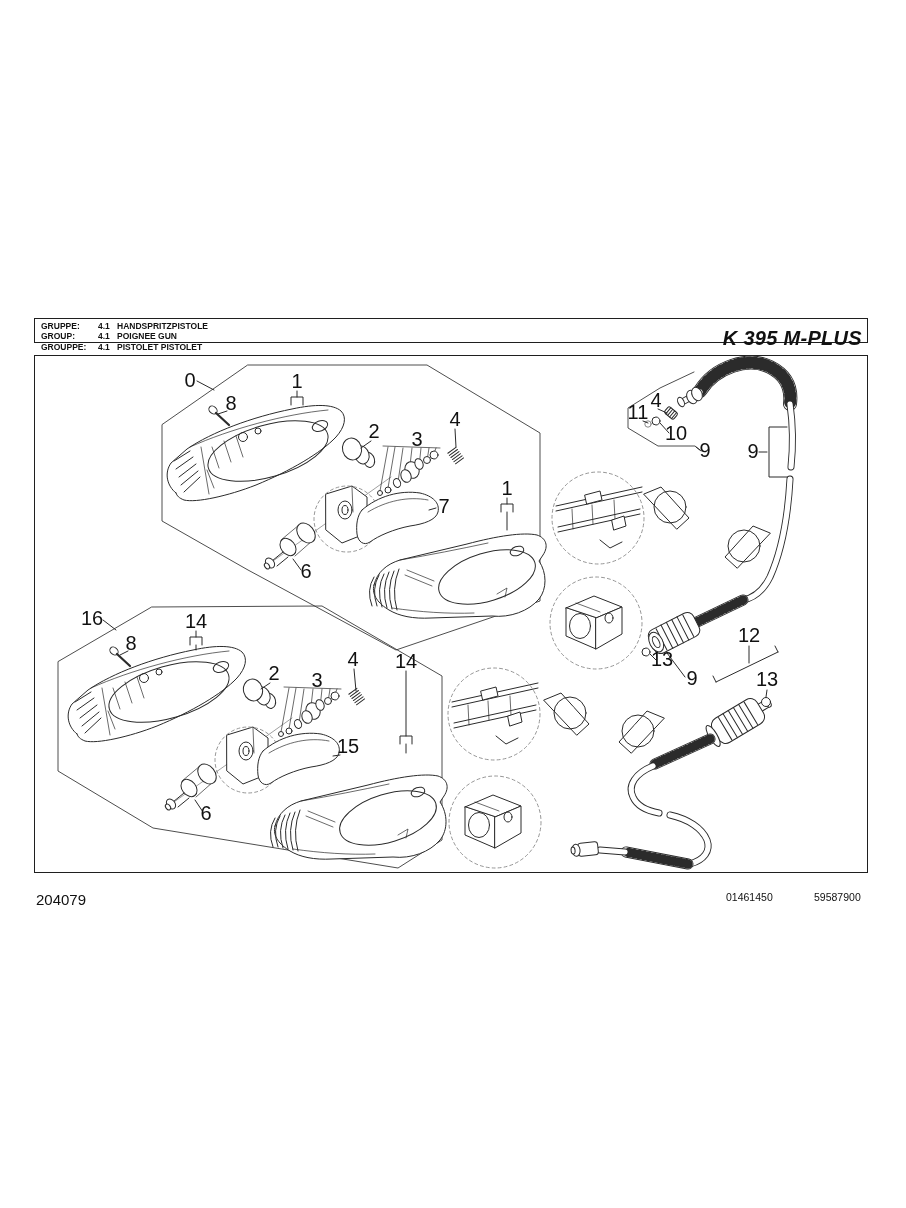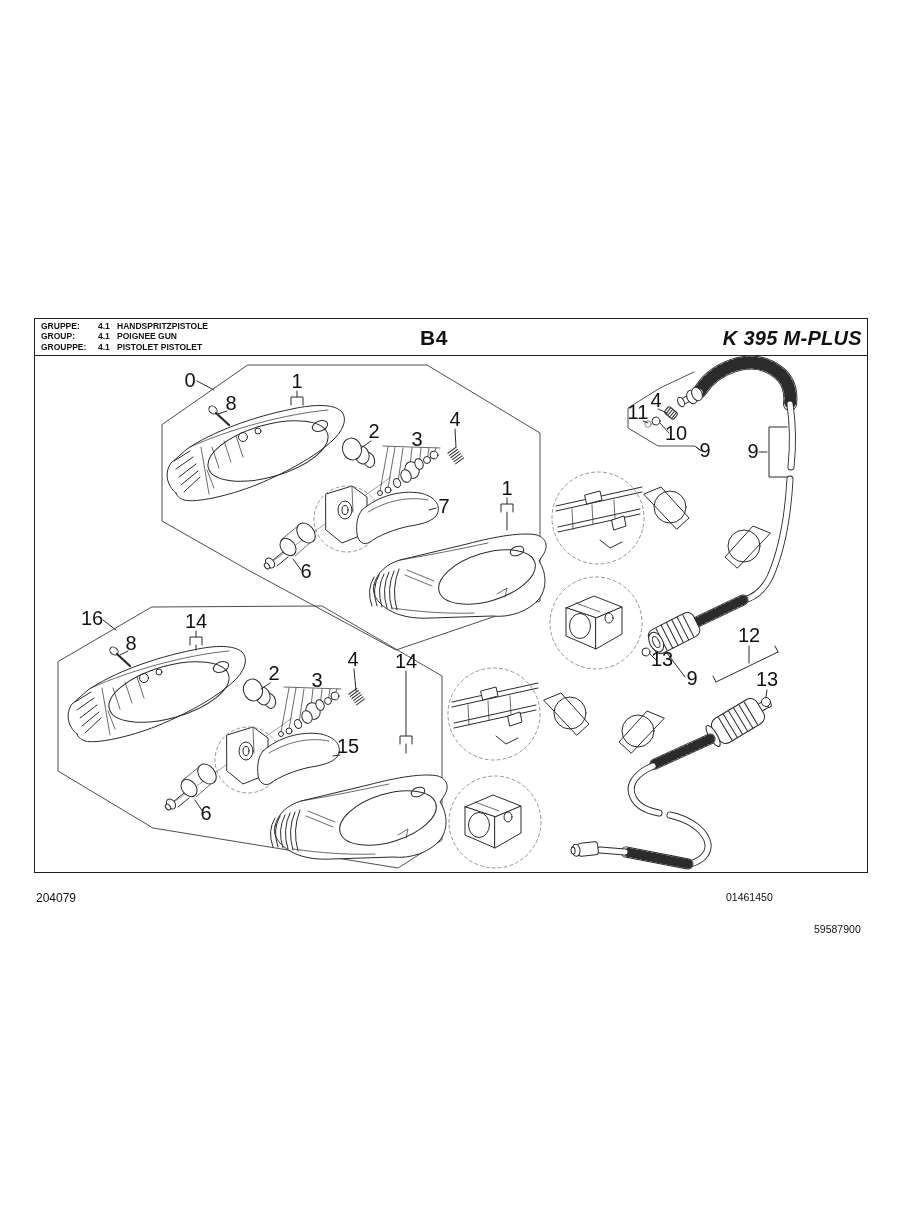--- a/index.html
+++ b/index.html
@@ -1,34 +1,34 @@
 <!DOCTYPE html>
 <html><head>
 <meta charset="utf-8">
 <style>
   html,body{margin:0;padding:0;background:#fff;}
   .page{position:relative;width:906px;height:1208px;background:#fff;overflow:hidden;
         font-family:"Liberation Sans",sans-serif;color:#111;}
-  .hdr-box{position:absolute;left:34px;top:318px;width:834px;height:38px;
+  .hdr-box{position:absolute;left:34px;top:318px;width:834px;height:25px;
            border:1px solid #1f1f1f;box-sizing:border-box;}
   .hdr-rows{position:absolute;left:6px;top:2px;}
   .hdr-row{display:flex;font-size:8.5px;font-weight:bold;line-height:10.3px;white-space:nowrap;}
   .hdr-col-label{width:57px;}
   .hdr-col-num{width:19px;}
   .page-code{position:absolute;left:34px;top:326px;width:800px;text-align:center;
              font-size:21px;font-weight:bold;letter-spacing:.5px;}
   .model{position:absolute;right:44px;top:327px;font-size:20px;font-weight:bold;letter-spacing:.3px;font-style:italic;}
   .main-box{position:absolute;left:34px;top:355px;width:834px;height:518px;
             border:1px solid #1f1f1f;box-sizing:border-box;}
   .ftr-box{position:absolute;left:34px;top:872px;width:834px;height:17px;
            border:1px solid #1f1f1f;box-sizing:border-box;text-align:center;
            font-size:9.5px;line-height:15px;}
-  .doc-left{position:absolute;left:36px;top:891px;font-size:12px;}
+  .doc-left{position:absolute;left:36px;top:891px;font-size:15px;}
   .doc-mid{position:absolute;left:726px;top:891px;font-size:10.5px;}
-  .doc-right{position:absolute;left:814px;top:891px;font-size:10.5px;margin-top:32px;}
+  .doc-right{position:absolute;left:814px;top:891px;font-size:10.5px;}
   svg.diagram{position:absolute;left:0;top:0;width:906px;height:1208px;}
   svg .ln, svg path, svg line, svg ellipse, svg circle, svg polyline, svg polygon, svg rect
       {stroke:#2b2b2b;stroke-width:1;fill:none;stroke-linecap:round;stroke-linejoin:round;}
   svg .w{fill:#ffffff;}
   svg .thin{stroke-width:.7;}
   svg .hex{stroke-width:.9;stroke:#3a3a3a;}
   svg .dash{stroke:#8a8a8a;stroke-width:.9;stroke-dasharray:3 3;}
   svg .axis{stroke:#777;stroke-width:.7;}
   svg .tube-o{stroke-width:7;}
   svg .tube-i{stroke:#fff;stroke-width:5.2;}
@@ -59,21 +59,20 @@
         <span class="hdr-col-num">4.1</span>
         <span class="hdr-col-name">POIGNEE GUN</span>
       </div>
       <div class="hdr-row">
         <span class="hdr-col-label">GROUPPE:</span>
         <span class="hdr-col-num">4.1</span>
         <span class="hdr-col-name">PISTOLET PISTOLET</span>
       </div>
     </div>
   </div>
-  <div class="page-code">B4</div>
   <div class="model">K 395 M-PLUS</div>
 
   <div class="main-box"></div>
   <div class="doc-left">204079</div>
   <div class="doc-mid">01461450</div>
   <div class="doc-right">59587900</div>
 
   <svg class="diagram" viewBox="0 0 906 1208">
     <defs>
       <g id="gun-cluster">

